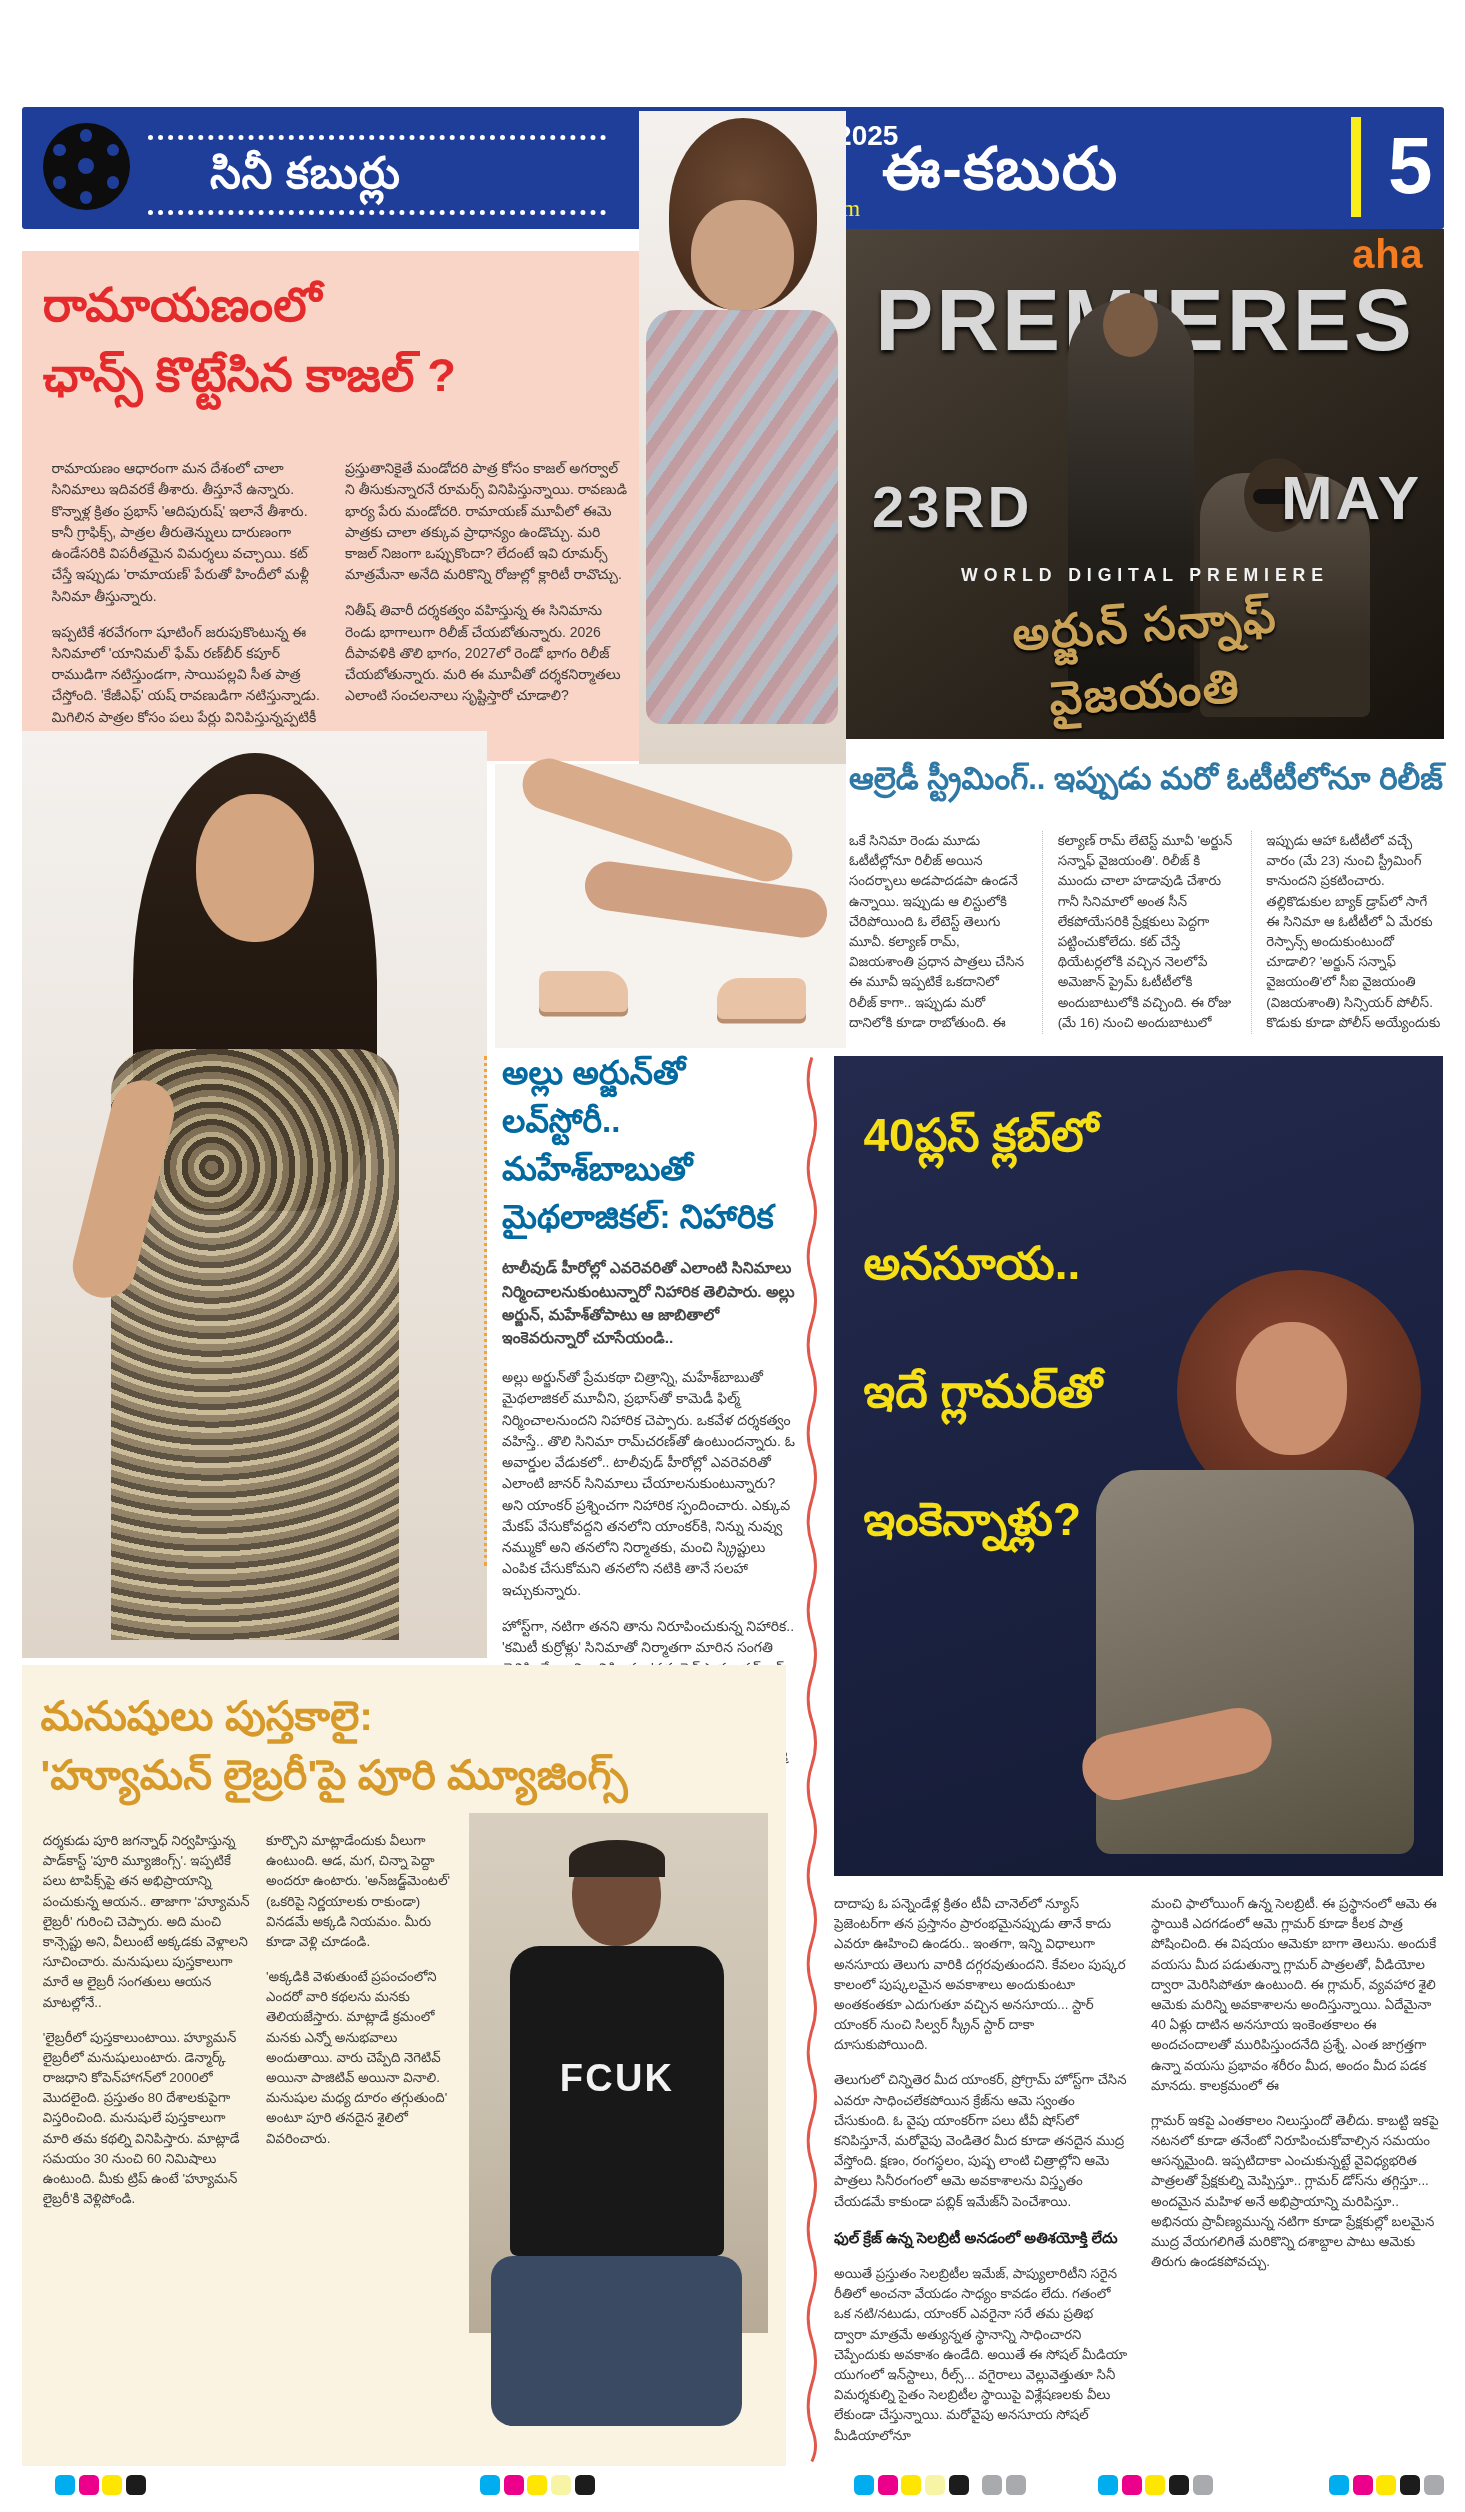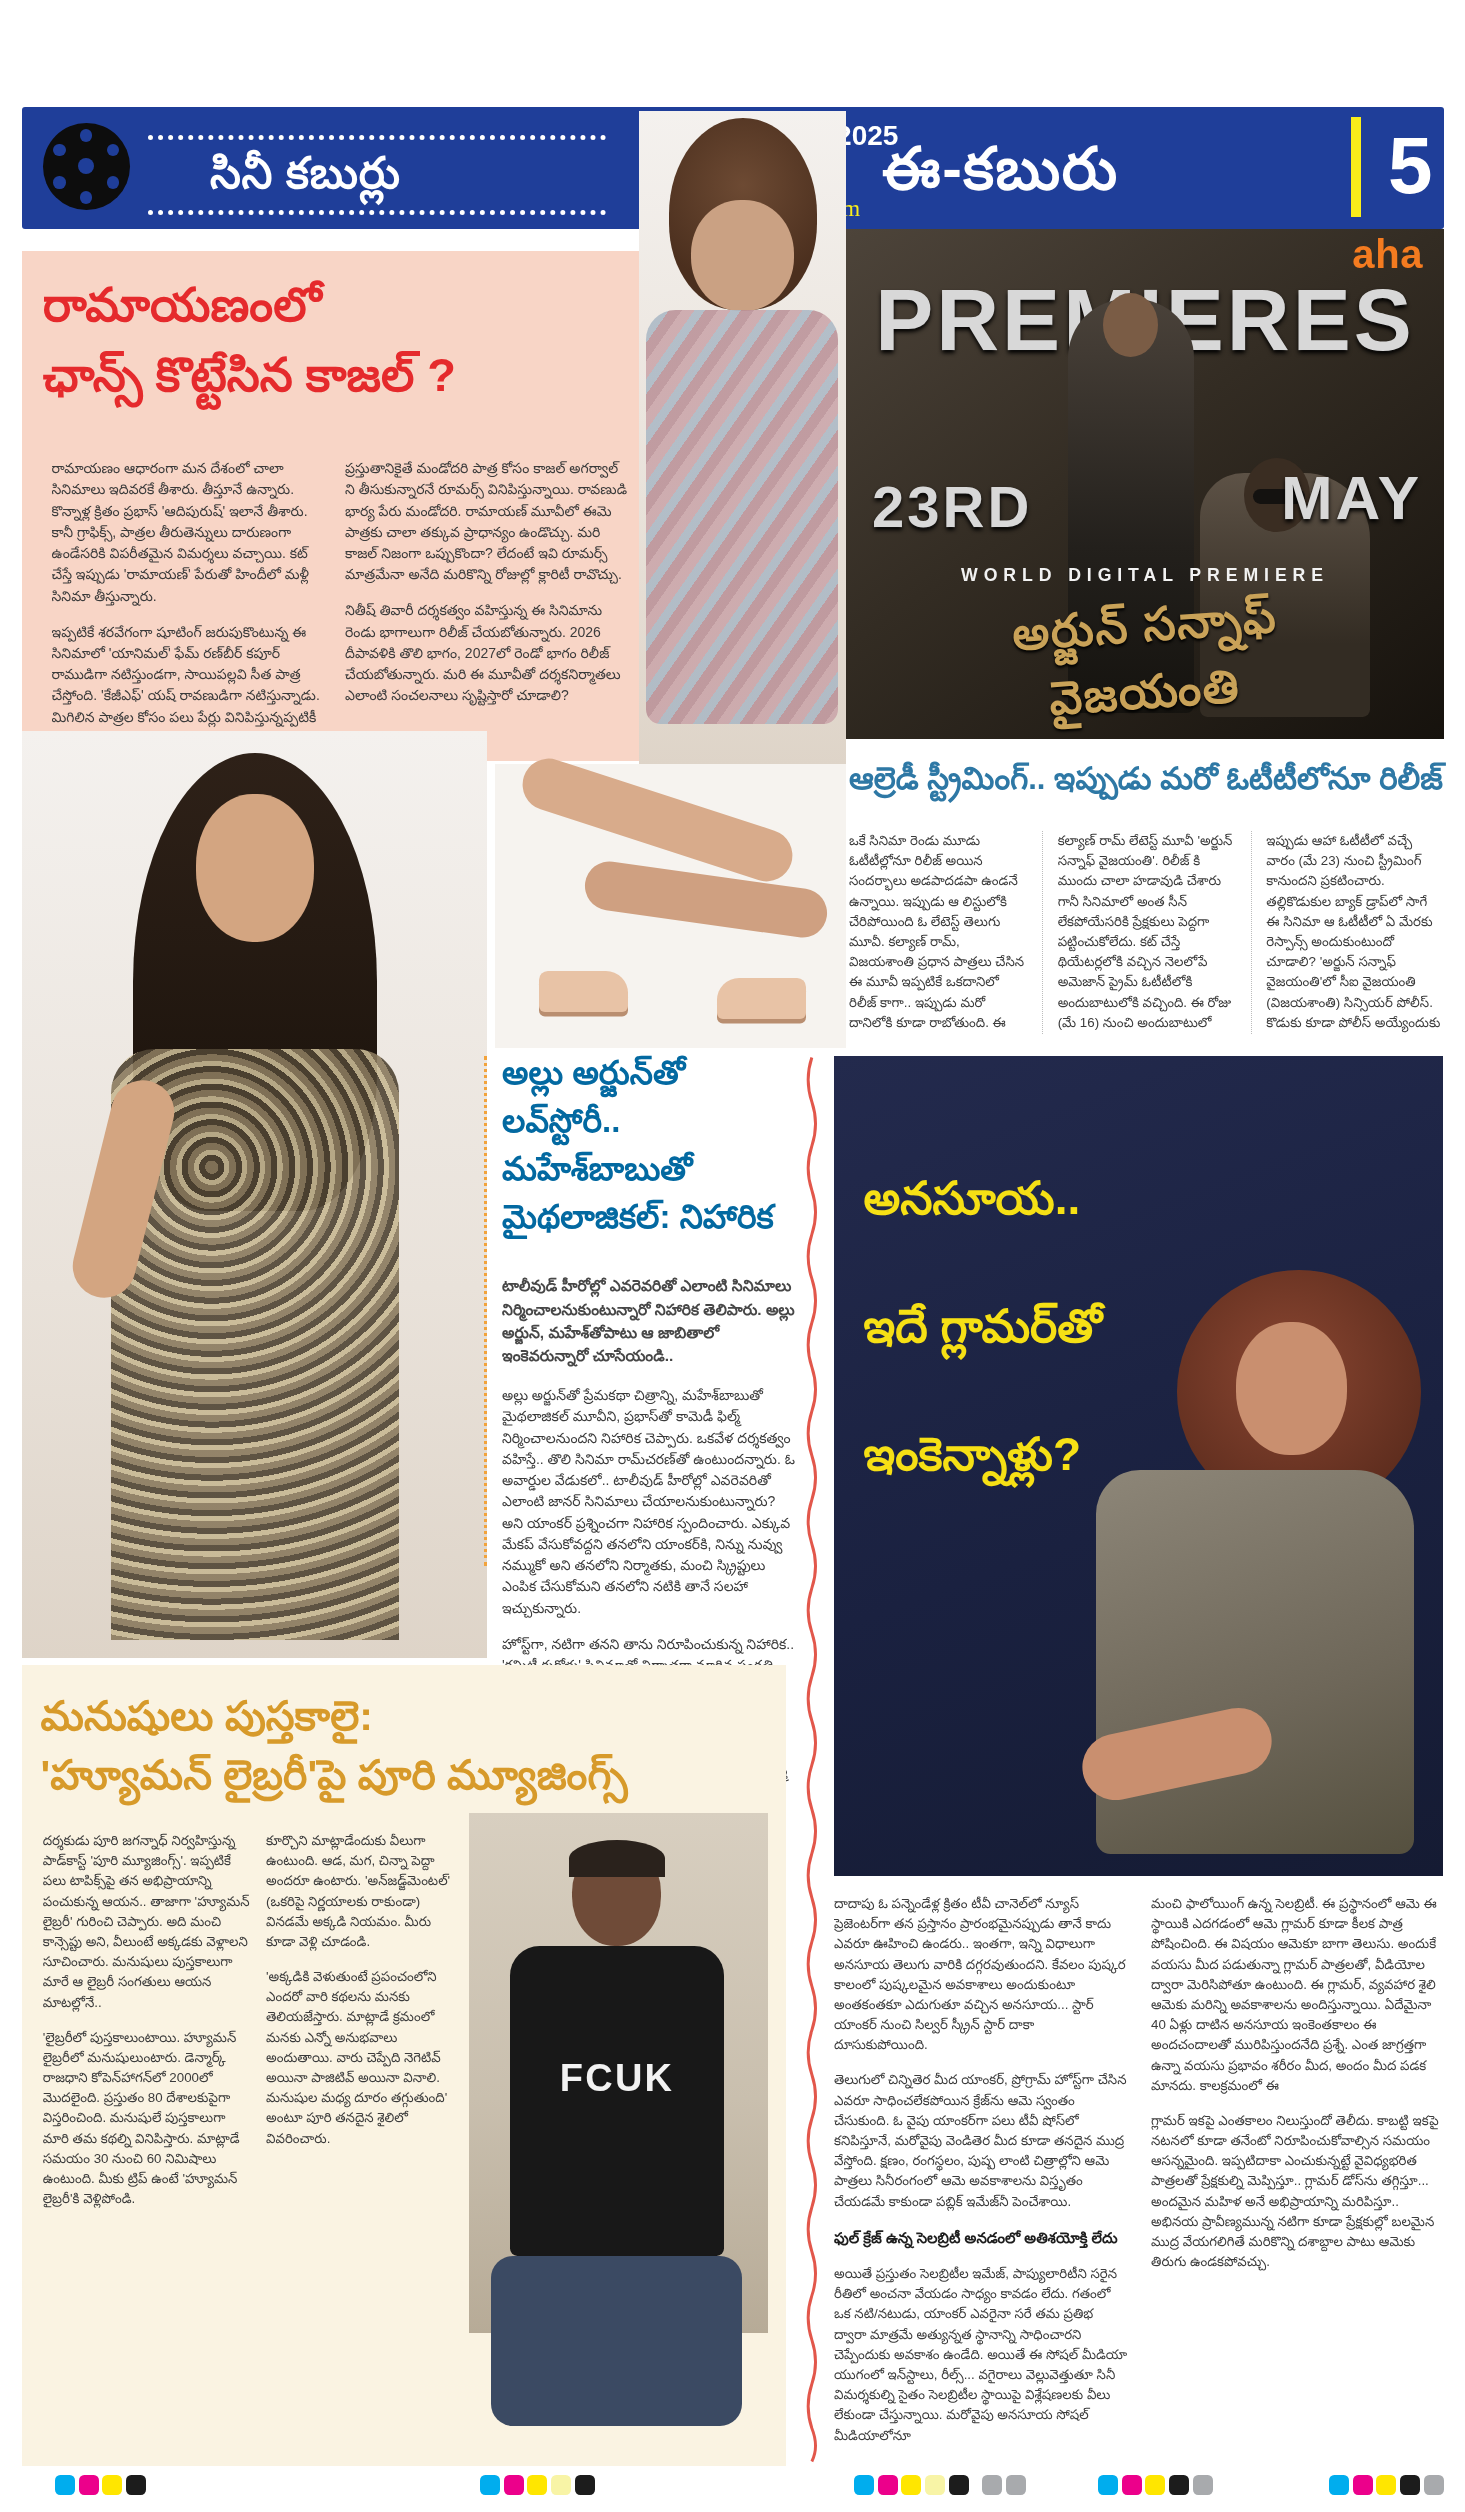--- a/index.html
+++ b/index.html
@@ -138,38 +138,39 @@
     <div class="abs" style="left:70px;top:347px;width:63px;height:222px;border-radius:33px;background:#d3a581;transform:rotate(14deg);"></div>
   </div>
 
   <div class="abs dotted-orange" style="left:484px;top:1056px;height:510px;"></div>
   <div class="abs" style="left:502px;top:1049px;width:295px;height:609px;">
     <div class="green-head">
       <div>అల్లు అర్జున్‌తో లవ్‌స్టోరీ..</div>
       <div>మహేశ్‌బాబుతో</div>
       <div>మైథలాజికల్: నిహారిక</div>
     </div>
-    <div class="intro-bold" style="margin-top:34px;">టాలీవుడ్ హీరోల్లో ఎవరెవరితో ఎలాంటి సినిమాలు నిర్మించాలనుకుంటున్నారో నిహారిక తెలిపారు. అల్లు అర్జున్, మహేశ్‌తోపాటు ఆ జాబితాలో ఇంకెవరున్నారో చూసేయండి..</div>
+    <div class="intro-bold" style="margin-top:16px;">టాలీవుడ్ హీరోల్లో ఎవరెవరితో ఎలాంటి సినిమాలు నిర్మించాలనుకుంటున్నారో నిహారిక తెలిపారు. అల్లు అర్జున్, మహేశ్‌తోపాటు ఆ జాబితాలో ఇంకెవరున్నారో చూసేయండి..</div>
     <div class="btxt" style="margin-top:17.7px;height:414px;">
       <p>అల్లు అర్జున్‌తో ప్రేమకథా చిత్రాన్ని, మహేశ్‌బాబుతో మైథలాజికల్ మూవీని, ప్రభాస్‌తో కామెడీ ఫిల్మ్ నిర్మించాలనుందని నిహారిక చెప్పారు. ఒకవేళ దర్శకత్వం వహిస్తే.. తొలి సినిమా రామ్‌చరణ్‌తో ఉంటుందన్నారు. ఓ అవార్డుల వేడుకలో.. టాలీవుడ్ హీరోల్లో ఎవరెవరితో ఎలాంటి జానర్ సినిమాలు చేయాలనుకుంటున్నారు? అని యాంకర్ ప్రశ్నించగా నిహారిక స్పందించారు. ఎక్కువ మేకప్ వేసుకోవద్దని తనలోని యాంకర్‌కి, నిన్ను నువ్వు నమ్ముకో అని తనలోని నిర్మాతకు, మంచి స్క్రిప్టులు ఎంపిక చేసుకోమని తనలోని నటికి తానే సలహా ఇచ్చుకున్నారు.</p>
       <p>హోస్ట్‌గా, నటిగా తనని తాను నిరూపించుకున్న నిహారిక.. 'కమిటీ కుర్రోళ్లు' సినిమాతో నిర్మాతగా మారిన సంగతి తెలిసిందే. ఆ చిత్రానికిగానూ 'వర్సటైల్ ప్రొడ్యూసర్ ఆఫ్ ది ఇయర్' అవార్డు అందుకున్నారు. ఇటీవల జరిగిన ఆ కార్యక్రమానికి సంబంధించిన వీడియో ఇప్పుడు విడుదలైంది. 'మ్యాడ్' ఫేమ్ సంగీత్ శోభన్ హీరోగా ప్రస్తుతం ఓ సినిమా నిర్మిస్తున్నారు నిహారిక. మానస శర్మ దర్శకురాలు.</p>
     </div>
   </div>
 
   <svg class="abs" style="left:803px;top:1056px;" width="17.7" height="1407" viewBox="0 0 24 1905">
     <path d="M12 0 q -10 30 0 60 q 10 30 0 60 q -10 30 0 60 q 10 30 0 60 q -10 30 0 60 q 10 30 0 60 q -10 30 0 60 q 10 30 0 60 q -10 30 0 60 q 10 30 0 60 q -10 30 0 60 q 10 30 0 60 q -10 30 0 60 q 10 30 0 60 q -10 30 0 60 q 10 30 0 60 q -10 30 0 60 q 10 30 0 60 q -10 30 0 60 q 10 30 0 60 q -10 30 0 60 q 10 30 0 60 q -10 30 0 60 q 10 30 0 60 q -10 30 0 60 q 10 30 0 60 q -10 30 0 60 q 10 30 0 60 q -10 30 0 60 q 10 30 0 60 q -10 30 0 60 q 10 25 0 45" fill="none" stroke="#e2574b" stroke-width="4"></path>
   </svg>
 
   <div class="abs navybox" style="left:834px;top:1056px;width:609px;height:820px;">
 
     <div class="abs" style="right:22px;top:214px;width:244px;height:244px;border-radius:50%;background:radial-gradient(circle at 45% 40%,#8a4631 0%,#5e2d1e 75%);"></div>
     <div class="abs" style="right:96px;top:266px;width:111px;height:133px;border-radius:48%;background:#c98f6f;"></div>
     <div class="abs" style="right:29.5px;top:414px;width:318px;height:384px;border-radius:44px 59px 14.8px 14.8px;background:linear-gradient(160deg,#8d8678 0%,#6e6759 60%,#55503f 100%);"></div>
     <div class="abs" style="right:170px;top:665px;width:192px;height:66px;border-radius:37px;background:#c98f6f;transform:rotate(-12deg);"></div>
     <div class="yellow-head abs" style="left:29.5px;top:52px;">
+      <div>40ప్లస్ క్లబ్‌లో</div>
       <div style="margin-top:63px;">అనసూయ..</div>
       <div style="margin-top:63px;">ఇదే గ్లామర్‌తో</div>
       <div style="margin-top:63px;">ఇంకెన్నాళ్లు?</div>
     </div>
   </div>
 
   <div class="abs btxt" style="left:834px;top:1894px;width:294px;height:569px;font-size:13.3px;">
     <p>దాదాపు ఓ పన్నెండేళ్ల క్రితం టీవీ చానెల్‌లో న్యూస్ ప్రెజెంటర్‌గా తన ప్రస్తానం ప్రారంభమైనప్పుడు తానే కాదు ఎవరూ ఊహించి ఉండరు.. ఇంతగా, ఇన్ని విధాలుగా అనసూయ తెలుగు వారికి దగ్గరవుతుందని. కేవలం పుష్కర కాలంలో పుష్కలమైన అవకాశాలు అందుకుంటూ అంతకంతకూ ఎదుగుతూ వచ్చిన అనసూయ... స్టార్ యాంకర్ నుంచి సిల్వర్ స్క్రీన్ స్టార్ దాకా దూసుకుపోయింది.</p>
     <p>తెలుగులో చిన్నితెర మీద యాంకర్, ప్రోగ్రామ్ హోస్ట్‌గా చేసిన ఎవరూ సాధించలేకపోయిన క్రేజ్‌ను ఆమె స్వంతం చేసుకుంది. ఓ వైపు యాంకర్‌గా పలు టీవీ షోస్‌లో కనిపిస్తూనే, మరోవైపు వెండితెర మీద కూడా తనదైన ముద్ర వేస్తోంది. క్షణం, రంగస్థలం, పుష్ప లాంటి చిత్రాల్లోని ఆమె పాత్రలు సినీరంగంలో ఆమె అవకాశాలను విస్తృతం చేయడమే కాకుండా పబ్లిక్ ఇమేజ్‌నీ పెంచేశాయి.</p>
     <p class="subhead">ఫుల్ క్రేజ్ ఉన్న సెలబ్రిటీ అనడంలో అతిశయోక్తి లేదు</p>

